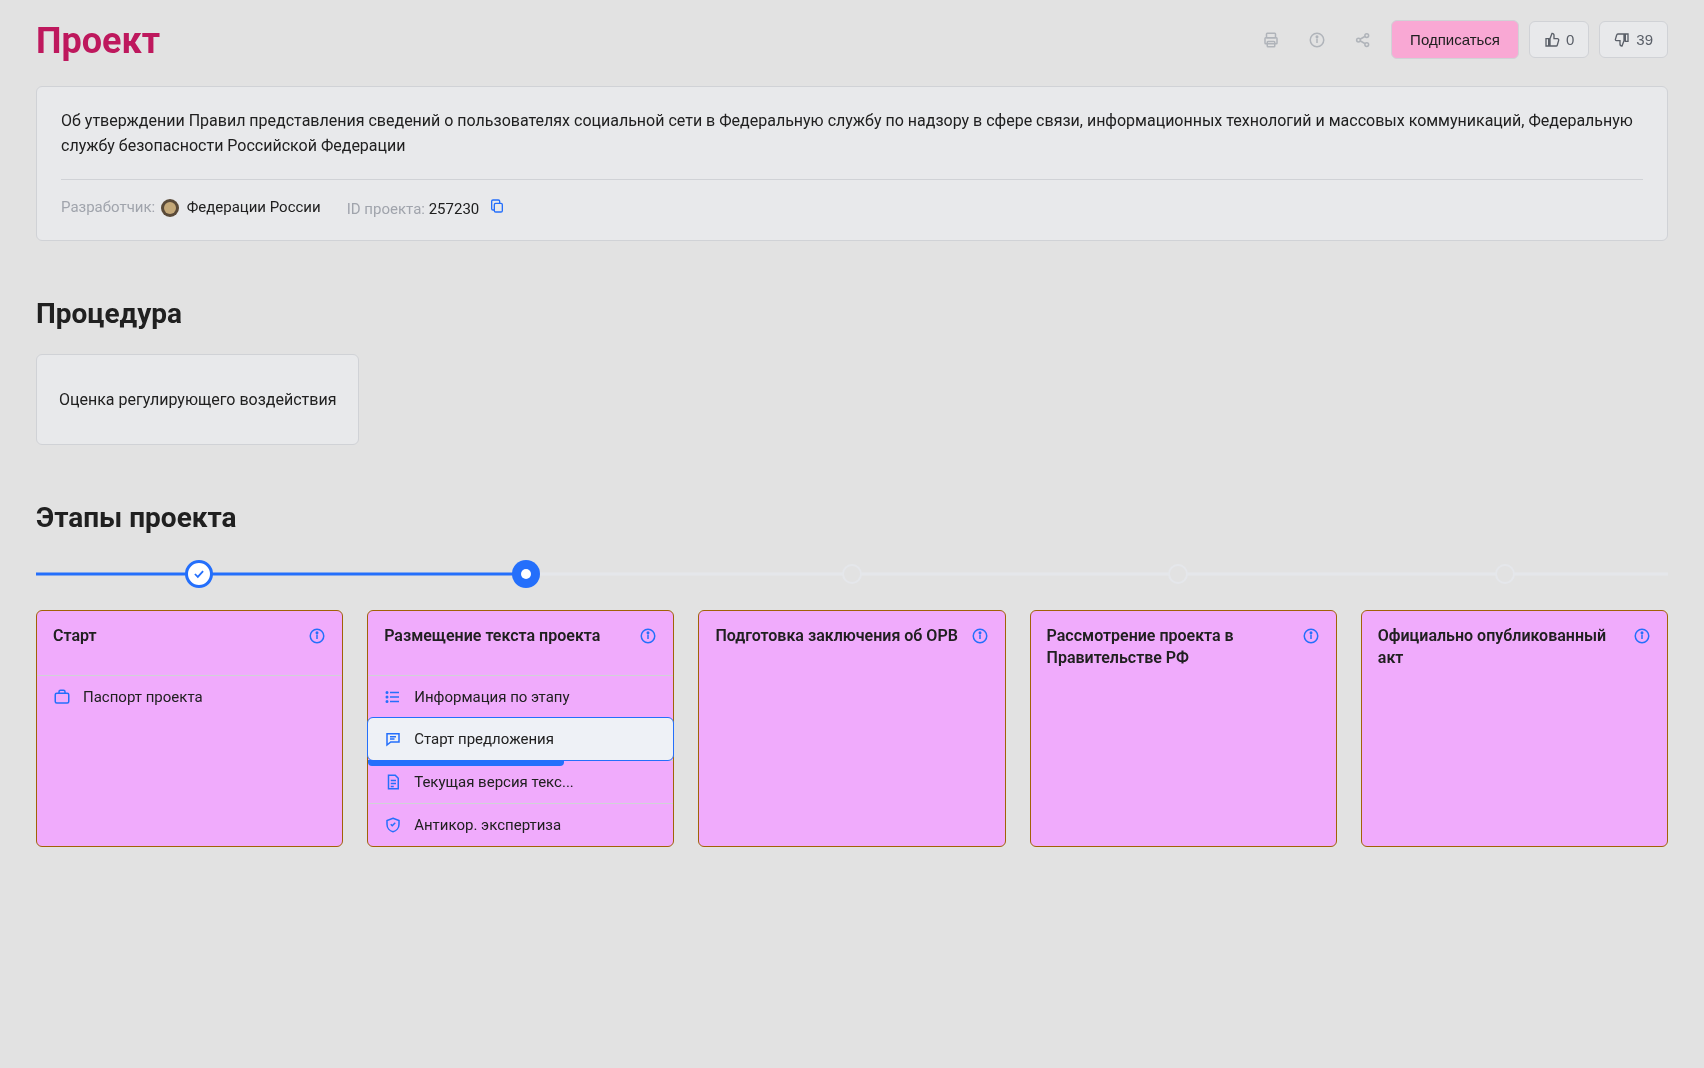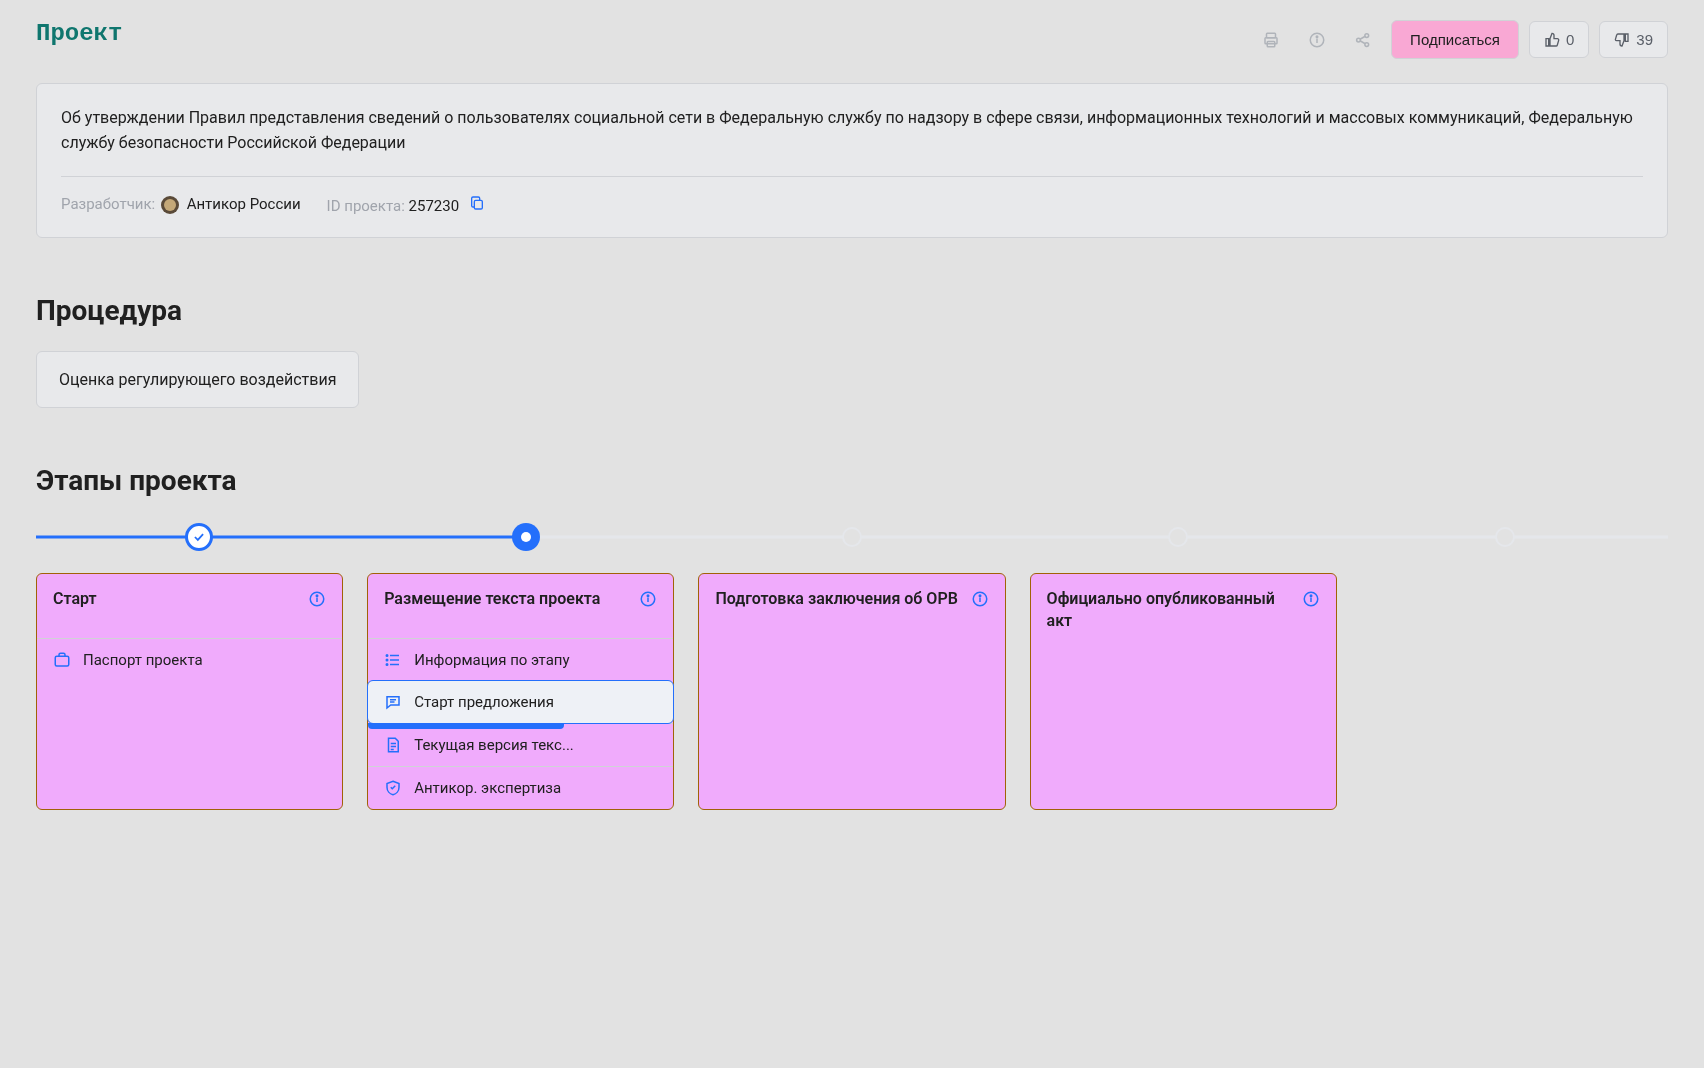--- a/index.html
+++ b/index.html
@@ -8,21 +8,21 @@
       background: #e2e2e2;
       color: #202020;
       padding: 20px 36px;
     }
     .header-row {
       display: flex;
       justify-content: space-between;
       align-items: flex-start;
       margin-bottom: 24px;
     }
-    h1.title { font-size: 24px; font-weight: 700; color: #0f766e; font-family: Liberation Mono, monospace; }
+    h1.title { font-size: 36px; font-weight: 700; color: #be185d; }
     .header-actions { display: flex; align-items: center; gap: 10px; }
     .icon-btn {
       width: 36px; height: 36px;
       display: inline-flex; align-items: center; justify-content: center;
       color: #b0b4ba; cursor: pointer; border-radius: 6px;
     }
     .subscribe-btn {
       padding: 10px 18px;
       border: 1px solid #d0d2d6;
       border-radius: 6px;
@@ -58,21 +58,21 @@
       border-radius: 50%; background: #5a4a38; position: relative; margin: 0 4px 0 2px;
     }
     .emblem::after { content:''; position:absolute; inset:3px; background:#c4a878; border-radius:50%; }
     .copy-icon { color: #246ffb; cursor: pointer; margin-left: 6px; display:inline-flex; }
     h2.section { font-size: 28px; font-weight: 700; margin-bottom: 24px; color:#202020; }
     .procedure-block {
       display: inline-block;
       border: 1px solid #d0d2d6;
       border-radius: 6px;
       background: #e8e9eb;
-      padding: 18px 22px;
+      padding: 35px 22px;
       font-size: 16px;
       color: #202020;
       margin-bottom: 56px;
     }
     
     .timeline-wrap { position: relative; margin-top: 14px; }
     .track {
       position: relative; height: 32px; margin-bottom: 20px;
     }
     .seg {
@@ -178,21 +178,21 @@
   </div>
 </div>
 
 <div class="card">
   <p class="card-desc">Об утверждении Правил представления сведений о пользователях социальной сети в Федеральную службу по надзору в сфере связи, информационных технологий и массовых коммуникаций, Федеральную службу безопасности Российской Федерации</p>
   <hr class="card-divider">
   <div class="card-meta">
     <span>
       <span class="meta-label">Разработчик:</span>
       <span class="emblem"></span>
-      <span class="meta-value">Антикор России</span>
+      <span class="meta-value">Федерации России</span>
     </span>
     <span>
       <span class="meta-label">ID проекта:</span>
       <span class="meta-value">257230</span>
       <span class="copy-icon">
         <svg class="svg-lg" viewBox="0 0 24 24" fill="none" stroke="currentColor" stroke-width="2">
             <rect x="8" y="8" width="12" height="13" rx="2"></rect>
             <path d="M16 8V5a2 2 0 0 0-2-2H6a2 2 0 0 0-2 2v11a2 2 0 0 0 2 2h2"></path>
           </svg>
       </span>
@@ -305,20 +305,32 @@
         <span class="info-icon">
           <svg class="svg" viewBox="0 0 24 24" fill="none" stroke="currentColor" stroke-width="2">
               <circle cx="12" cy="12" r="9"></circle>
               <line x1="12" y1="10" x2="12" y2="16"></line>
               <circle cx="12" cy="7.5" r="1" fill="currentColor"></circle>
             </svg>
         </span>
       </div>
     </div>
 
+    <div class="stage">
+      <div class="stage-head">
+        <div class="stage-title">Рассмотрение проекта в Правительстве РФ</div>
+        <span class="info-icon">
+          <svg class="svg" viewBox="0 0 24 24" fill="none" stroke="currentColor" stroke-width="2">
+              <circle cx="12" cy="12" r="9"></circle>
+              <line x1="12" y1="10" x2="12" y2="16"></line>
+              <circle cx="12" cy="7.5" r="1" fill="currentColor"></circle>
+            </svg>
+        </span>
+      </div>
+    </div>
 
     <div class="stage">
       <div class="stage-head">
         <div class="stage-title">Официально опубликованный акт</div>
         <span class="info-icon">
           <svg class="svg" viewBox="0 0 24 24" fill="none" stroke="currentColor" stroke-width="2">
               <circle cx="12" cy="12" r="9"></circle>
               <line x1="12" y1="10" x2="12" y2="16"></line>
               <circle cx="12" cy="7.5" r="1" fill="currentColor"></circle>
             </svg>

